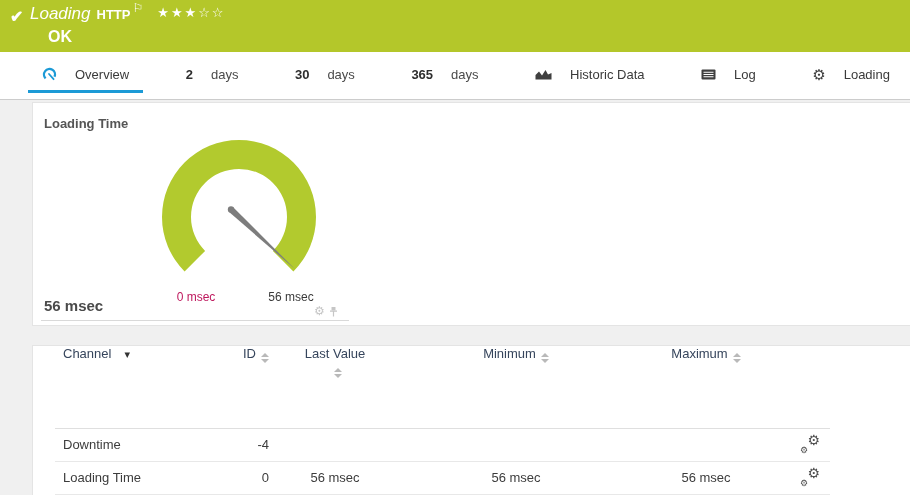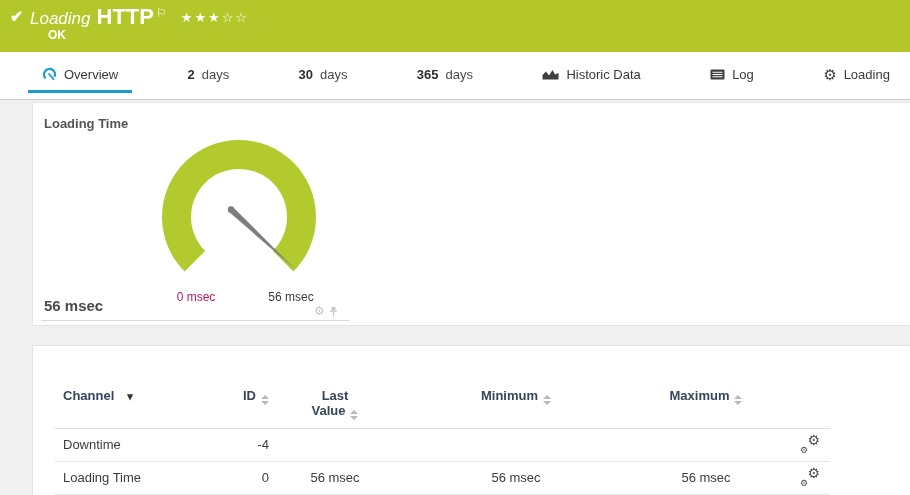--- a/index.html
+++ b/index.html
@@ -4,30 +4,30 @@
 <style>
   * { margin:0; padding:0; box-sizing:border-box; }
   body { font-family:"Liberation Sans", sans-serif; }
   .app { position:relative; width:910px; height:495px; background:#f0f0f0; overflow:hidden; }
 
   
   .topbar { position:absolute; top:0; left:0; right:0; height:52px; background:#b4c72a; color:#fff; }
   .check { position:absolute; left:10px; top:7px; font-size:16px; font-weight:bold; }
   .titlerow { position:absolute; left:30px; top:4px; white-space:nowrap; }
   .sensor-word { font-style:italic; font-size:17px; }
-  .sensor-name { font-weight:bold; font-size:22px; margin-left:6px; }
+  .sensor-name { font-weight:bold; font-size:13px; margin-left:6px; }
   .flag { font-size:12px; position:relative; top:-7px; margin-left:2px; cursor:pointer; }
   .stars { font-size:13px; letter-spacing:2px; margin-left:14px; position:relative; top:-2px; cursor:pointer; }
-  .status { position:absolute; left:48px; top:28px; font-size:12px; font-weight:bold; }
+  .status { position:absolute; left:48px; top:28px; font-size:16px; font-weight:bold; }
 
   
   .tabbar { position:absolute; top:52px; left:0; right:0; height:48px; background:#fff;
             border-bottom:1px solid #ccc; display:flex; justify-content:space-between;
             align-items:stretch; padding:0 6px 0 28px; }
-  .tab { display:flex; align-items:center; gap:7px; padding:0 14px; margin:6px 0;
+  .tab { display:flex; align-items:center; gap:18px; padding:0 14px; margin:6px 0;
          font-size:13px; color:#3a3a3a; border-bottom:3px solid transparent; cursor:pointer; }
   .tab.active { border-bottom-color:#1c9ad6; }
   .tab b { color:#2e2e2e; }
   .tab .suffix { color:#4a4a4a; }
   .ticon { flex:none; }
 
   
   .card { position:absolute; left:32px; right:0; background:#fff; border:1px solid #e4e4e4; border-right:none; }
   .gauge-card { top:102px; height:224px; }
   .panel-title { position:absolute; top:13px; left:11px; font-size:13px; font-weight:bold; color:#555; }
@@ -36,21 +36,21 @@
   .gmax { position:absolute; left:218px; top:187px; width:80px; text-align:center; font-size:12px; color:#3a3a3a; }
   .gvalue { position:absolute; left:11px; top:194px; font-size:15px; font-weight:bold; color:#4a4a4a; }
   .gtools { position:absolute; left:281px; top:201px; display:flex; gap:4px; align-items:center; color:#c6c6c6; }
   .gtools .g { font-size:12px; cursor:pointer; }
   .gline { position:absolute; left:8px; top:217px; width:308px; border-top:1px solid #d9d9d9; }
 
   
   .table-card { top:345px; height:165px; }
   table { border-collapse:collapse; margin-left:22px; width:775px; table-layout:fixed; }
   th, td { font-size:13px; overflow:hidden; white-space:nowrap; }
-  thead th { color:#36455c; font-weight:bold; vertical-align:top; padding-top:42px; height:82px; }
+  thead th { color:#36455c; font-weight:normal; vertical-align:top; height:82px; }
   thead tr { border-bottom:1px solid #dfdfdf; }
   tbody tr { border-bottom:1px solid #e8e8e8; height:33px; }
   tbody td { color:#3c3c3c; }
   .c-channel { width:176px; text-align:left; }
   .c-channel span, td.c-channel { padding-left:8px; }
   .c-id { width:38px; text-align:right; }
   .c-last { width:132px; text-align:center; }
   .c-min { width:230px; text-align:center; }
   .c-max { width:150px; text-align:center; }
   .c-act { width:49px; text-align:right; padding-right:10px; }

